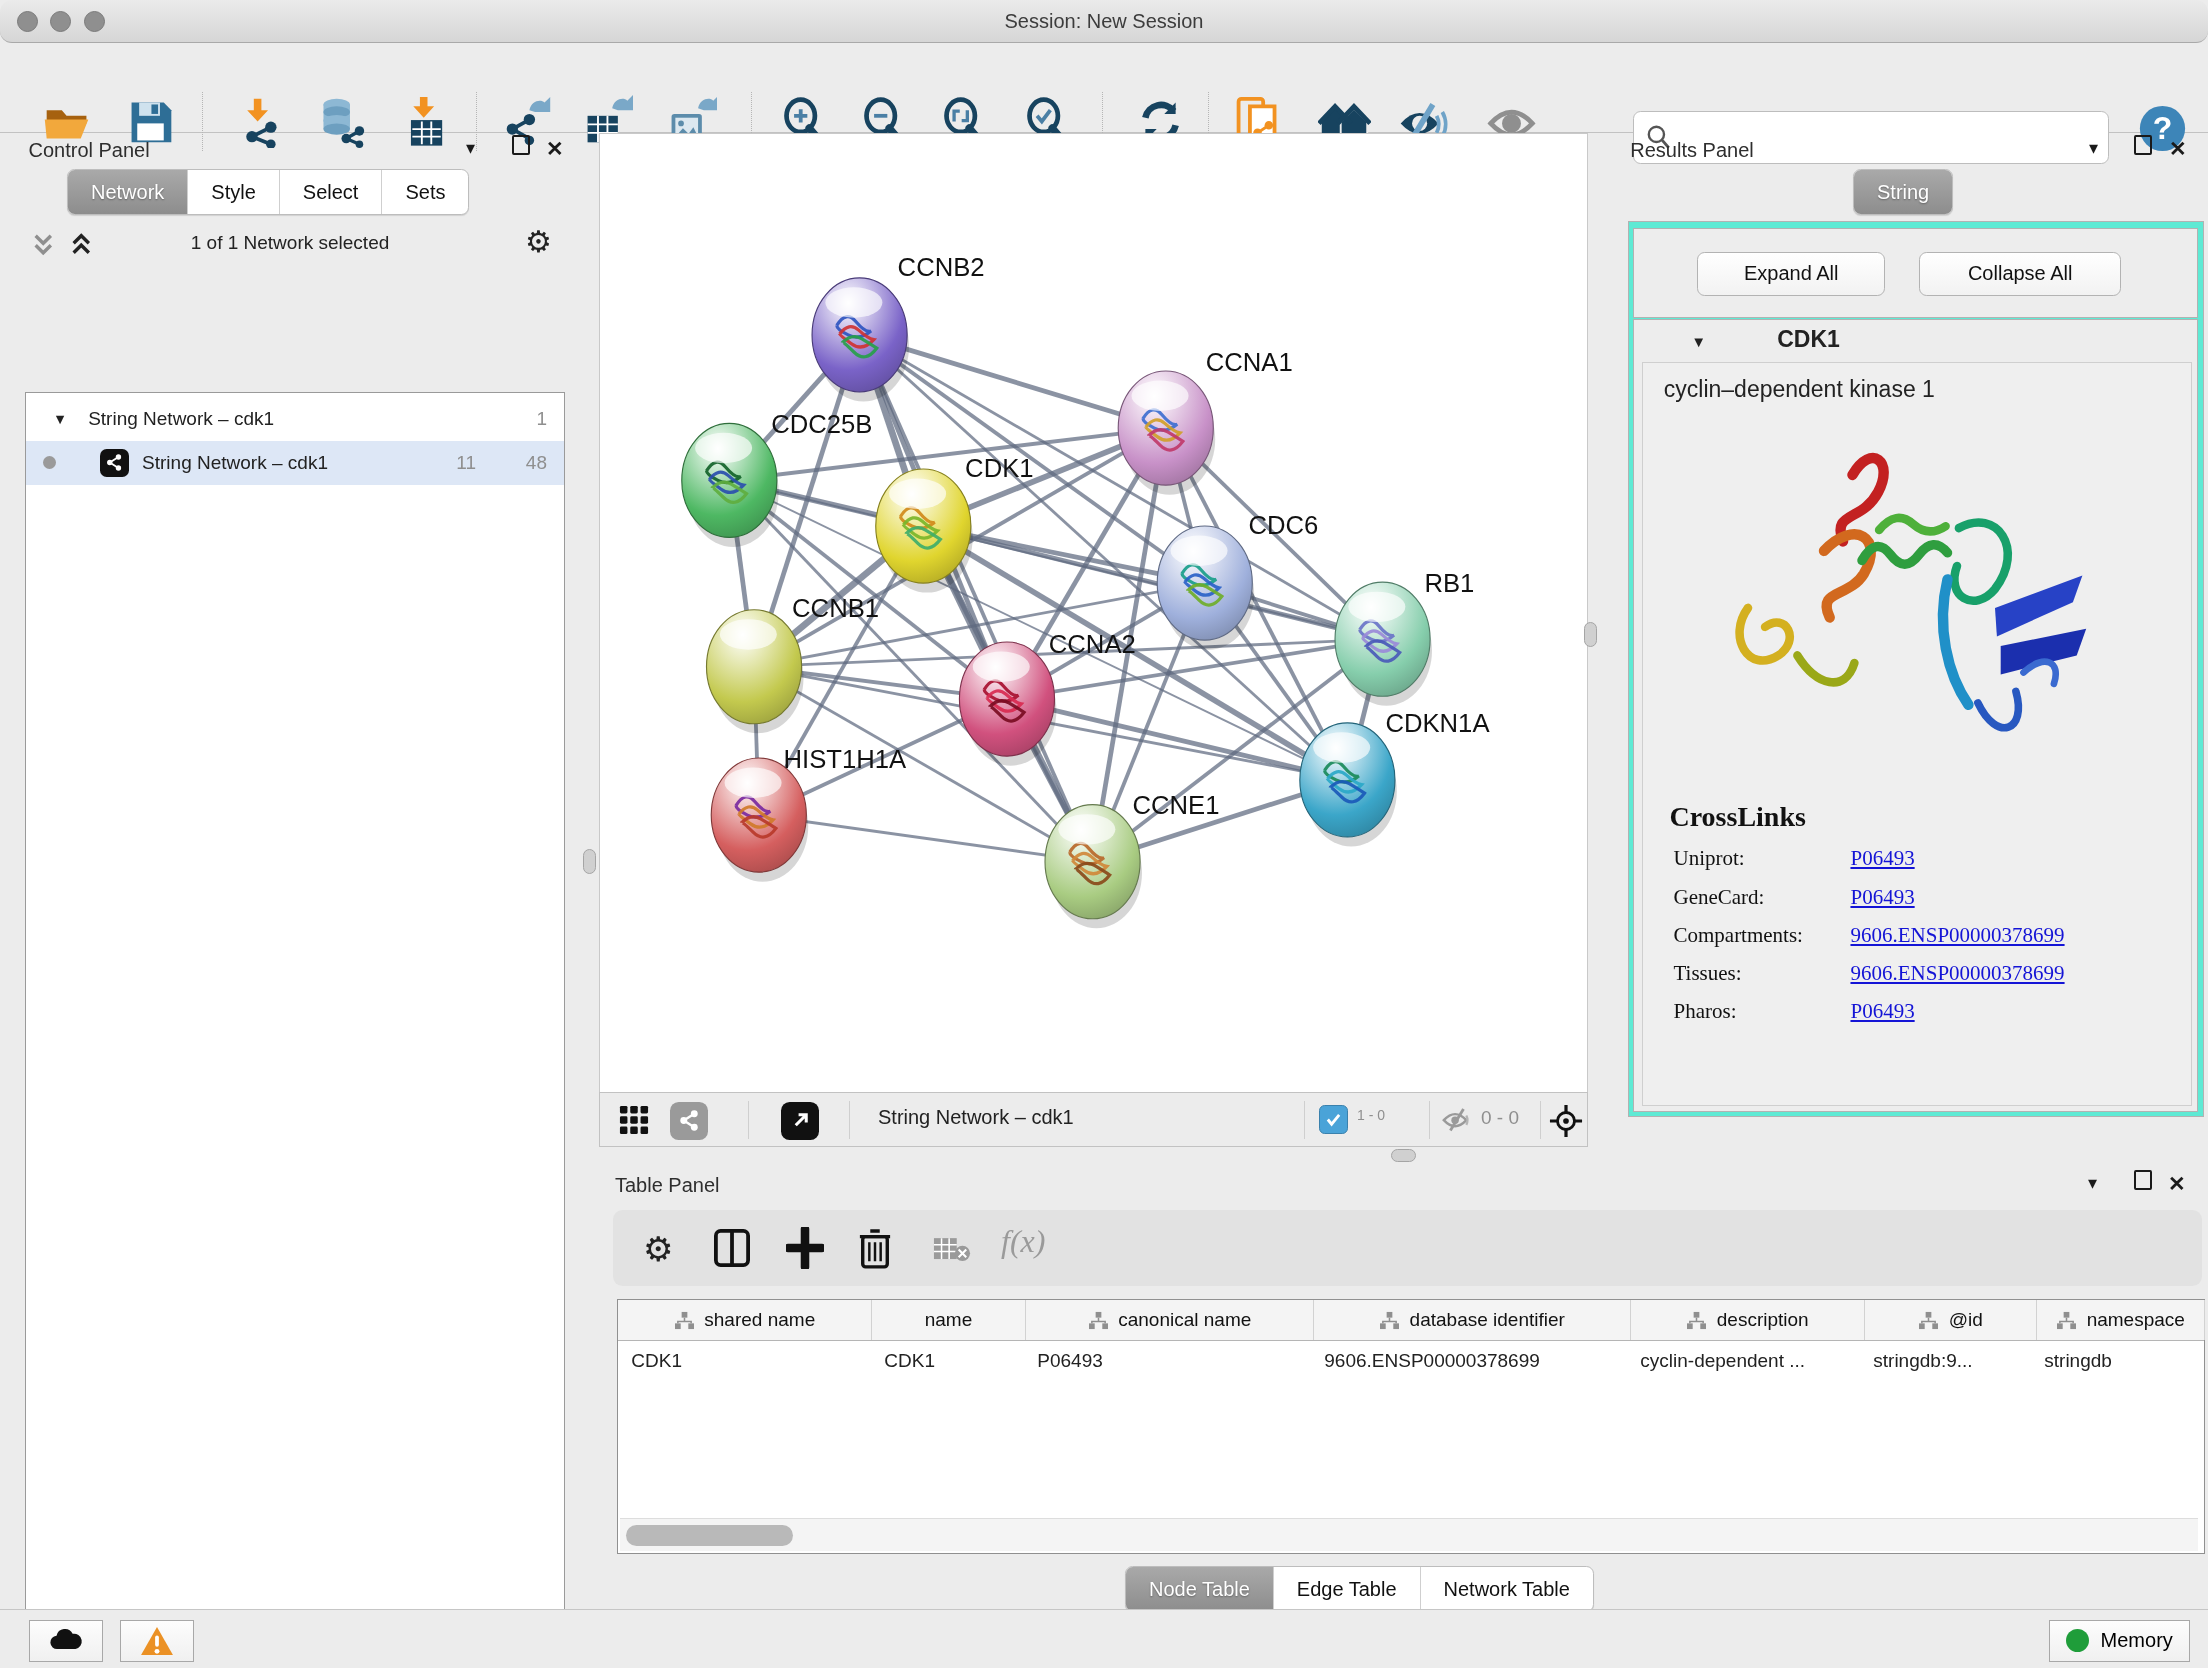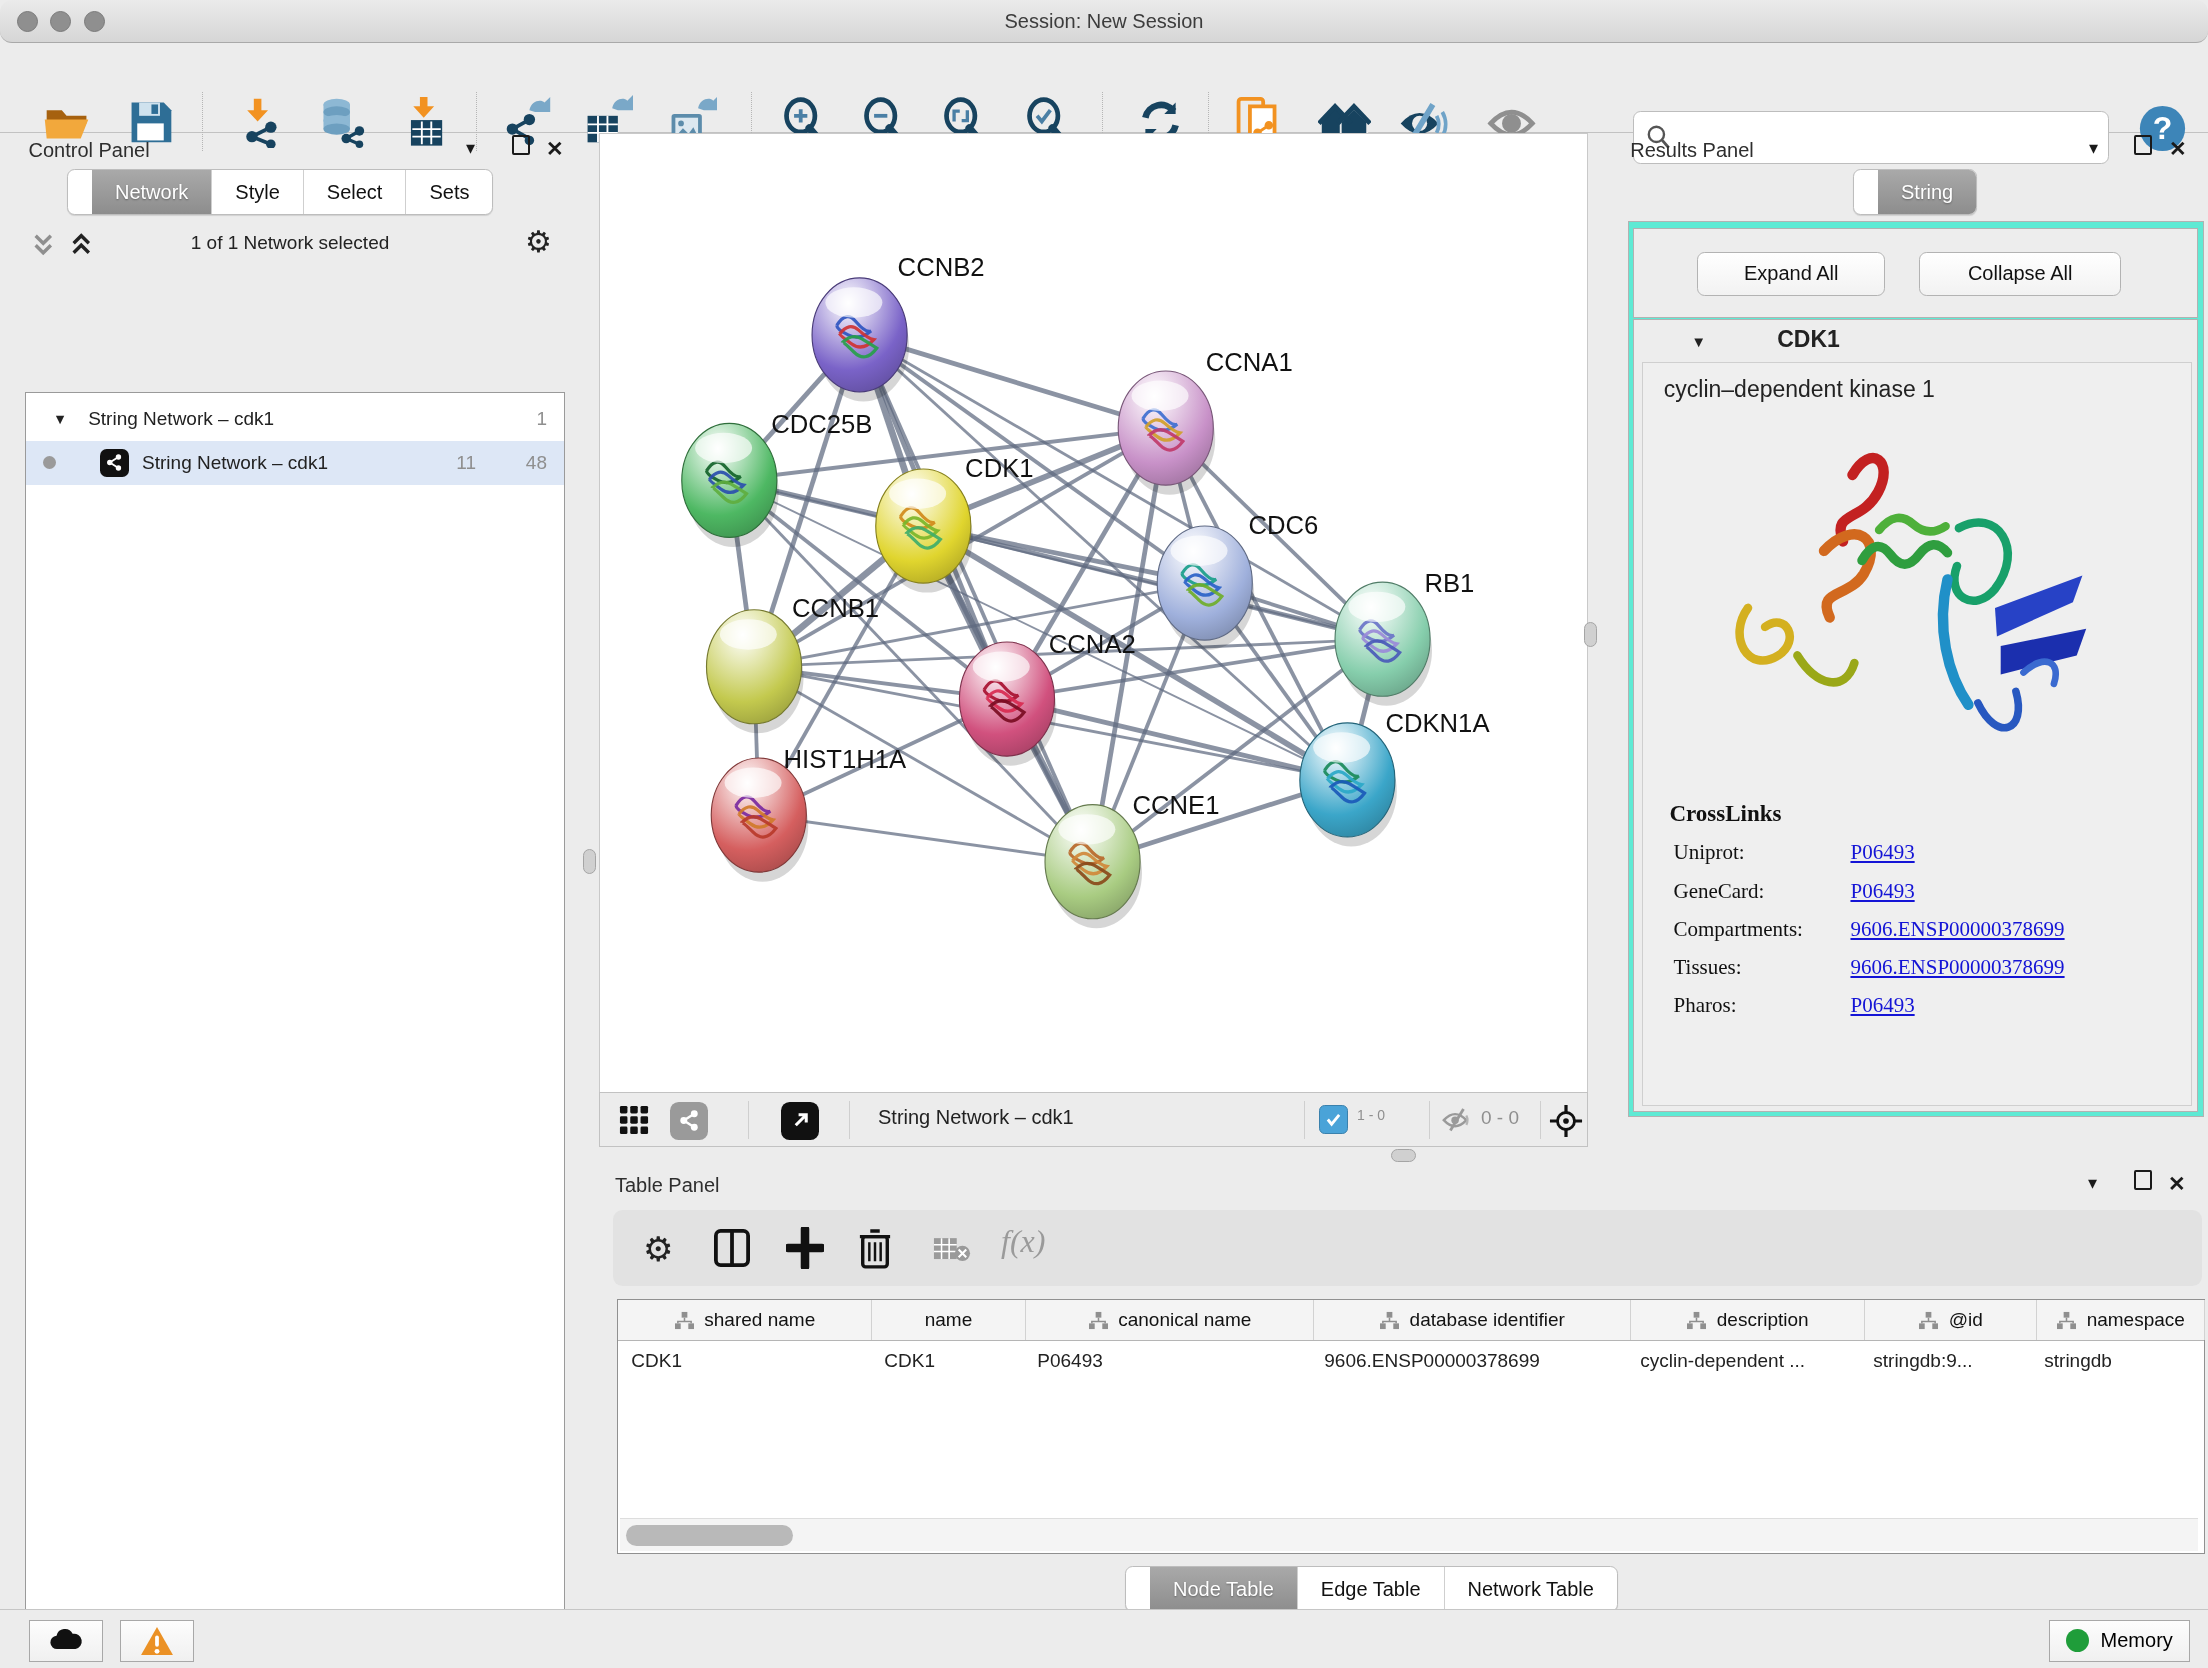--- a/index.html
+++ b/index.html
@@ -20,21 +20,21 @@
   .searchbox input{border:none;outline:none;flex:1;font-size:19px;background:transparent;margin-left:7.6px;font-family:"Liberation Sans",sans-serif;}
   
   .panel-title{font-size:20px;color:#2e2e2e;}
   .ph-ic{position:absolute;top:0;font-size:18px;color:#1a1a1a;cursor:pointer;}
   .floatbox{width:14.3px;height:16px;border:2.4px solid #1a1a1a;border-radius:1.9px;display:inline-block;}
   
   .seg{display:flex;background:#fff;border:1px solid #bdbdbd;border-radius:7.6px;overflow:hidden;
        box-shadow:0 1px 1px rgba(0,0,0,.12);}
   .seg .tab{font-size:20px;line-height:44px;padding:0 23px;color:#111;border-left:1px solid #cfcfcf;white-space:nowrap;cursor:pointer;}
   .seg .tab:first-child{border-left:none;}
-  .seg .tab.sel{background:linear-gradient(#a9a9a9,#8d8d8d);color:#fff;text-shadow:0 1px 1.9px rgba(0,0,0,.35);margin-left:24px;}
+  .seg .tab.sel{background:linear-gradient(#a9a9a9,#8d8d8d);color:#fff;text-shadow:0 1px 1.9px rgba(0,0,0,.35);}
   
   .listbox{left:25px;top:259px;width:538px;height:1339px;background:#fff;border:1.4px solid #9a9a9a;}
   .treerow{position:relative;height:44px;font-size:19px;display:flex;align-items:center;}
   .count{color:#8f8f8f;}
   .sharechip{width:28.5px;height:28.5px;border-radius:6.7px;background:#111;display:flex;align-items:center;justify-content:center;}
   
   .canvas{left:599px;top:133px;width:987px;height:959px;background:#fff;border:1px solid #c9c9c9;}
   .netbar{left:599px;top:1092px;width:987px;height:53px;background:#ececec;border:1px solid #c2c2c2;}
   .netbar .vsep{position:absolute;top:7.6px;height:38px;border-left:1px solid #cfcfcf;}
   
@@ -603,21 +603,21 @@
           <path d="M160,152 q15,-26 30,-6 q15,20 30,0 q15,-20 30,-2" fill="none" stroke="#2f9e3f" stroke-width="10" stroke-linecap="round"></path>
           <path d="M178,120 q18,-22 36,-6 q16,14 34,2" fill="none" stroke="#4eb03a" stroke-width="9" stroke-linecap="round"></path>
           <path d="M262,118 C302,96 332,140 300,182 C278,208 248,190 260,158" fill="none" stroke="#18a06a" stroke-width="9" stroke-linecap="round"></path>
           <path d="M250,172 C238,222 250,272 272,304" fill="none" stroke="#2090c8" stroke-width="11" stroke-linecap="round"></path>
           <path d="M300,202 L392,168 L382,196 L302,232 Z" fill="#2742c6"></path>
           <path d="M306,242 L396,224 L386,252 L306,272 Z" fill="#1b2fae"></path>
           <path d="M282,302 C302,344 334,332 322,290" fill="none" stroke="#2858c0" stroke-width="8" stroke-linecap="round"></path>
           <path d="M330,270 C352,250 370,258 362,282" fill="none" stroke="#3a6ad0" stroke-width="7" stroke-linecap="round"></path>
         </svg>
         <div class="crosslinks abs" style="left:5.7px;top:438px;width:533px">
-          <div style="font-weight:bold;margin-left:21px;font-size:23px">CrossLinks</div>
+          <div style="font-weight:bold;margin-left:21px;font-size:28px">CrossLinks</div>
           <div id="clrows">
               <div class="clrow">
                 <span class="lbl">Uniprot:</span>
                 <a href="#">P06493</a>
               </div>
               <div class="clrow">
                 <span class="lbl">GeneCard:</span>
                 <a href="#">P06493</a>
               </div>
               <div class="clrow">

